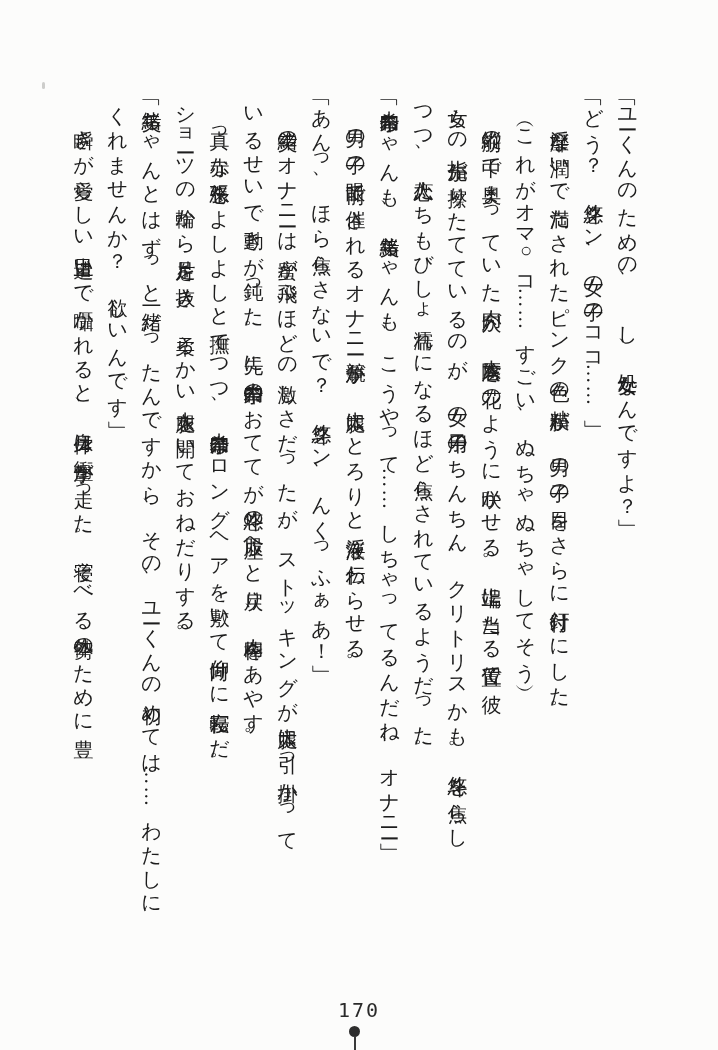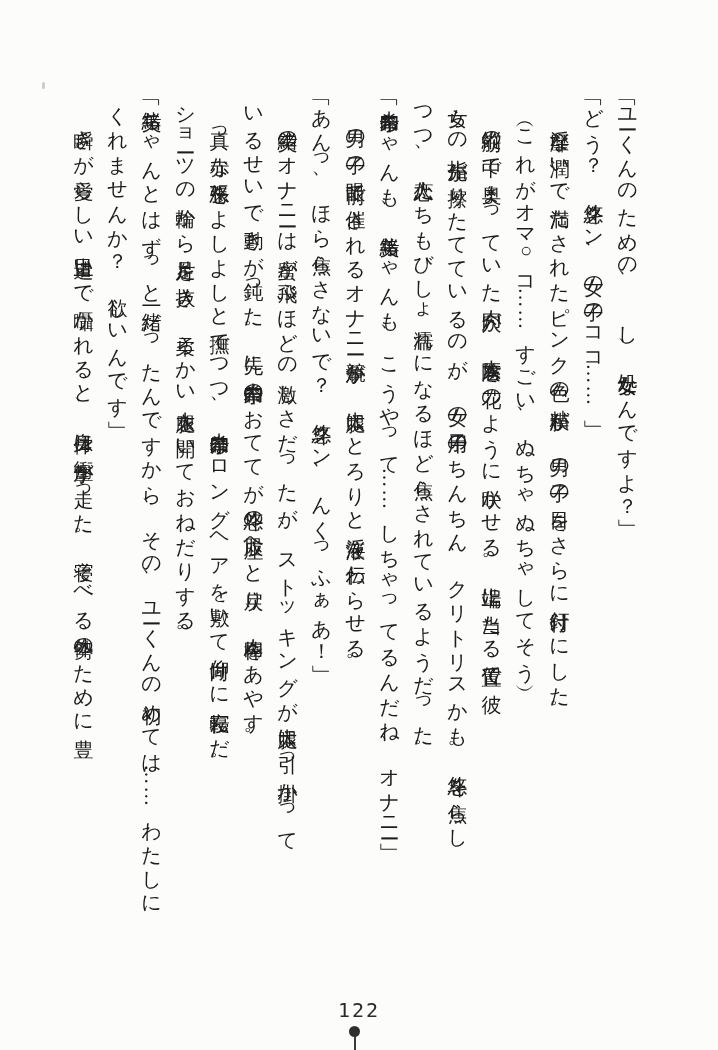--- a/index.html
+++ b/index.html
@@ -90,15 +90,15 @@
   <div class="col">「あんっ、ほら焦らさないで？　悠斗クン、んくっふぁあ！」</div>
   <div class="col">　美緒のオナニーは蜜が飛ぶほどの激しさだったが、ストッキングが太腿に引っ掛かって</div>
   <div class="col">いるせいで動きが鈍った。先に由希奈のおててが悠斗の股座へと戻り、肉棒をあやす。</div>
   <div class="col">　真っ赤な怒張をよしよしと撫でつつ、由希奈はロングヘアを敷いて仰向けに寝転んだ。</div>
   <div class="col">ショーツの輪から片足を抜き、柔らかい太腿を開いておねだりする。</div>
   <div class="col">「美緒ちゃんとはずっと一緒だったんですから、その、ユーくんの初めては……わたしに</div>
   <div class="col">くれませんか？　欲しいんです」</div>
   <div class="col">　瞬きが愛らしい上目遣いで囁かれると、身体に衝撃が走った。寝そべる体勢のために豊</div>
 </div>
 
-<div class="page-number">122</div>
+<div class="page-number">170</div>
 <div class="reg-dot"></div>
 <div class="reg-line"></div>
 
 </body></html>

